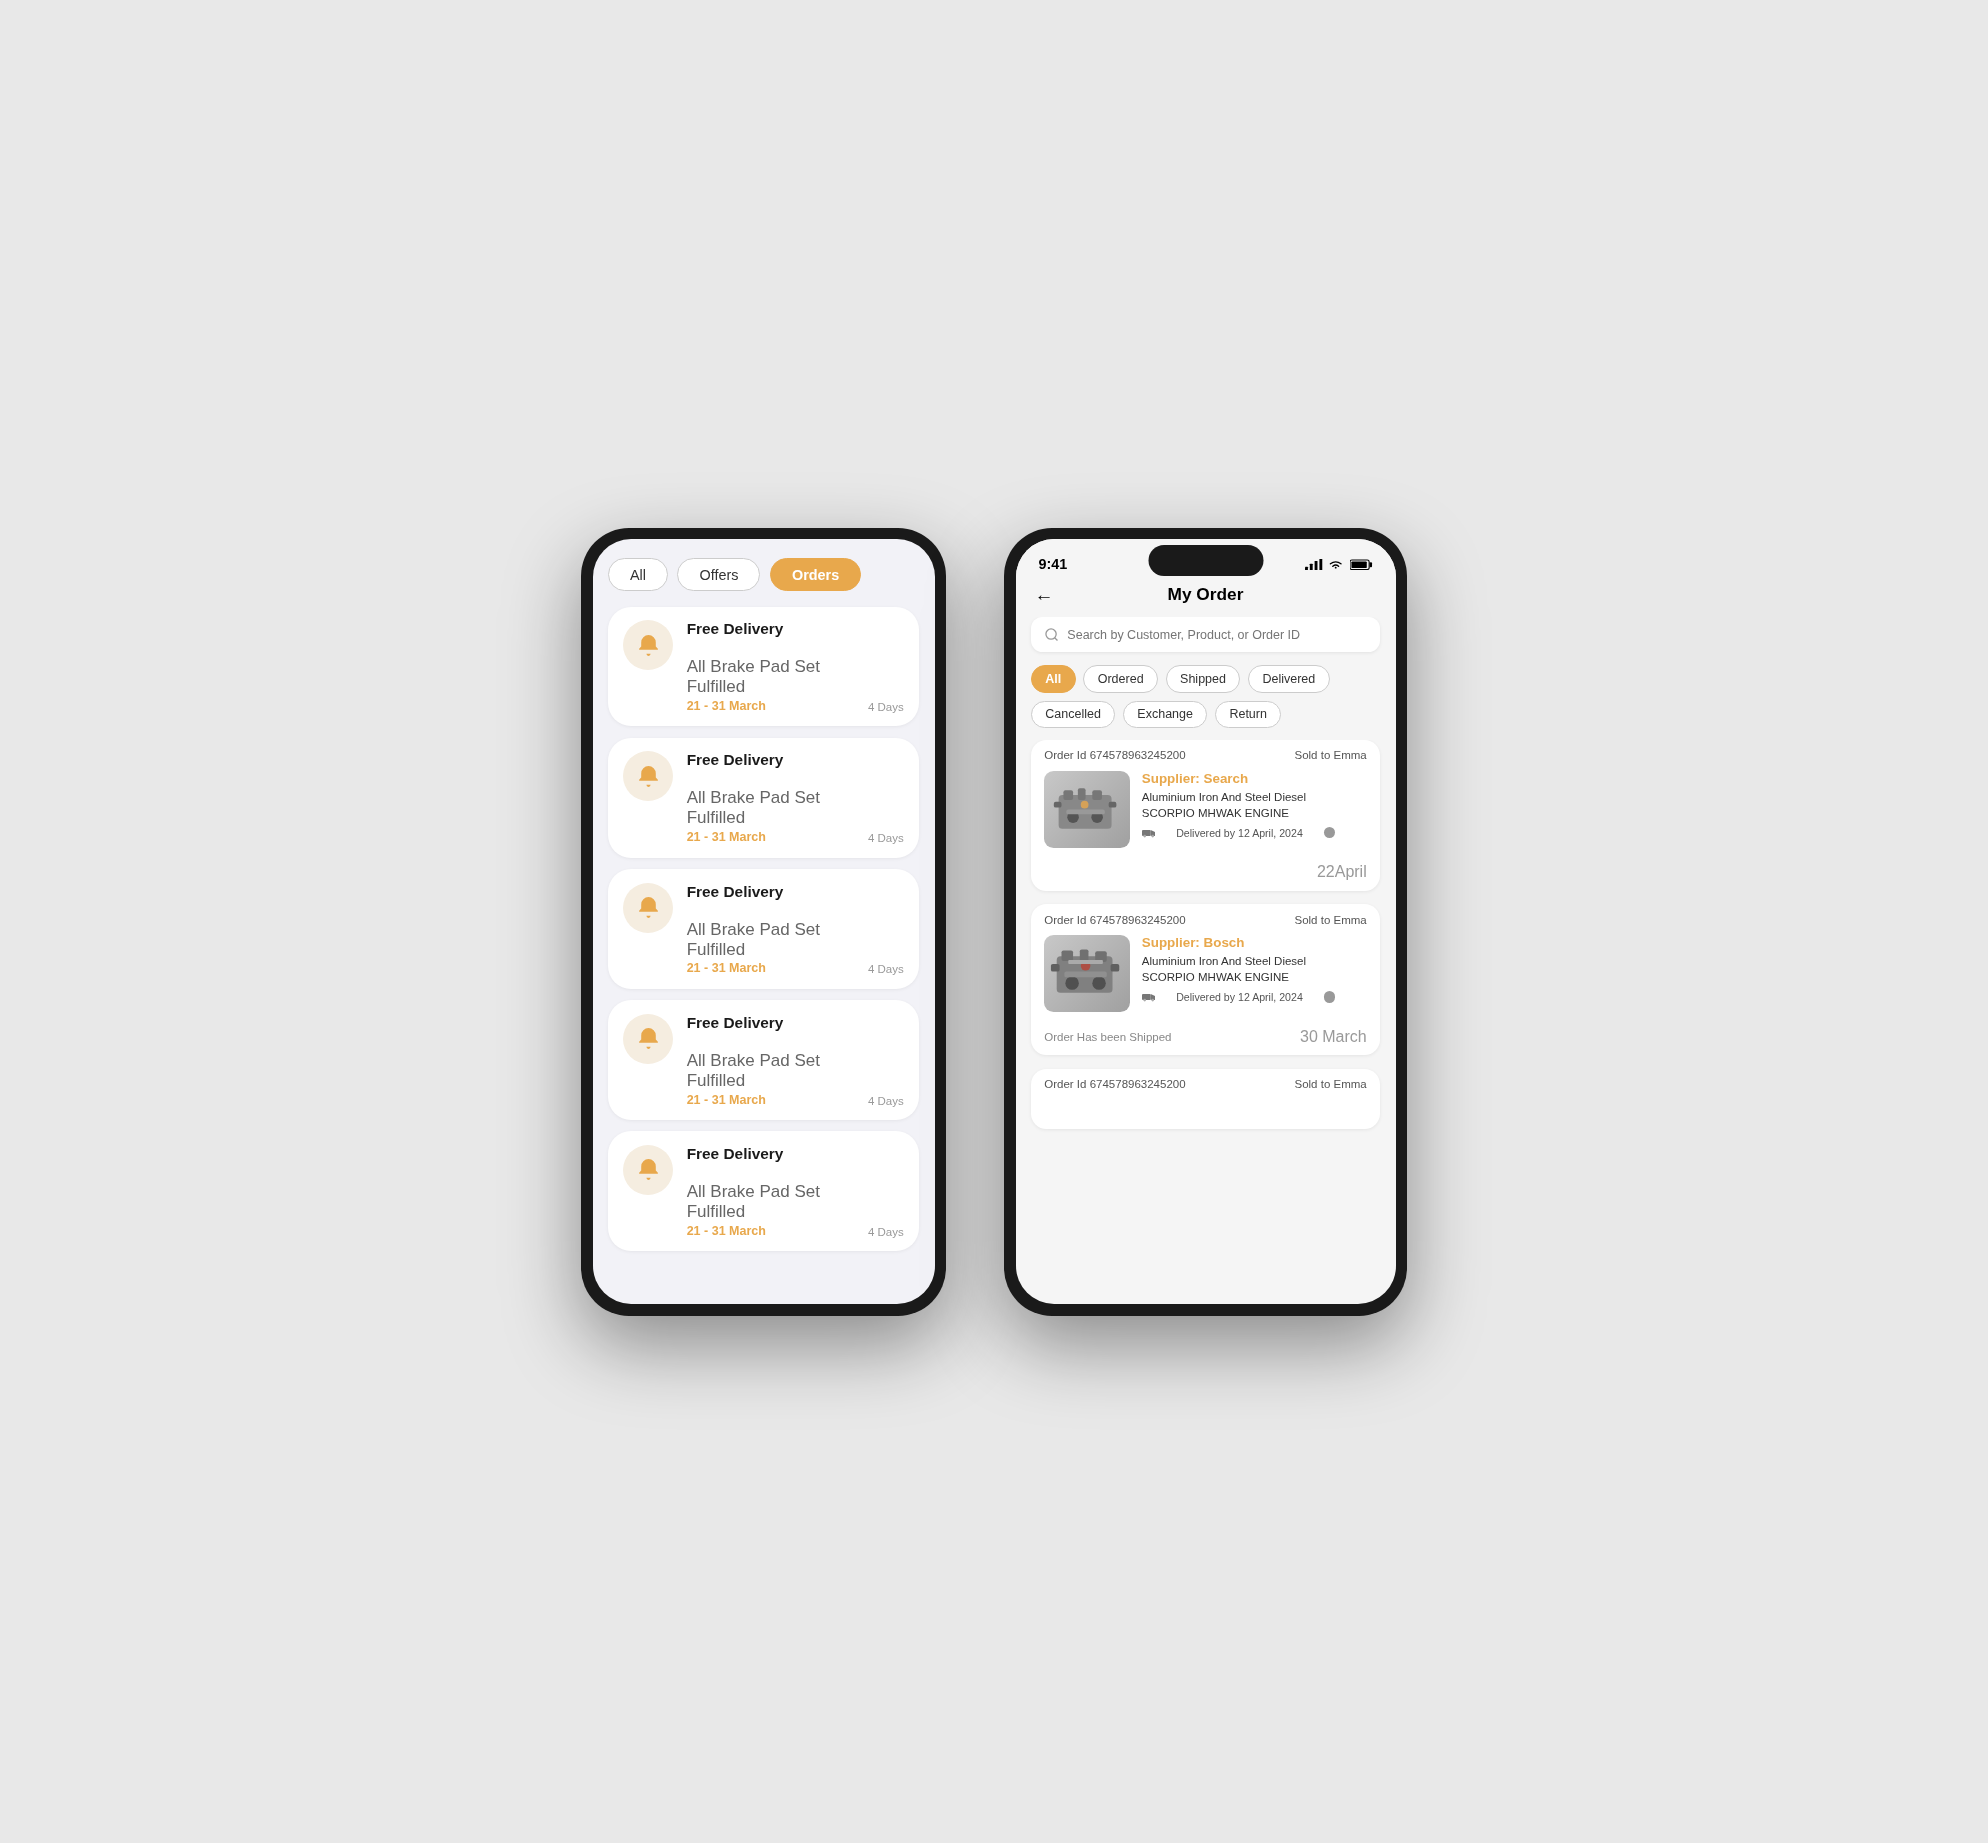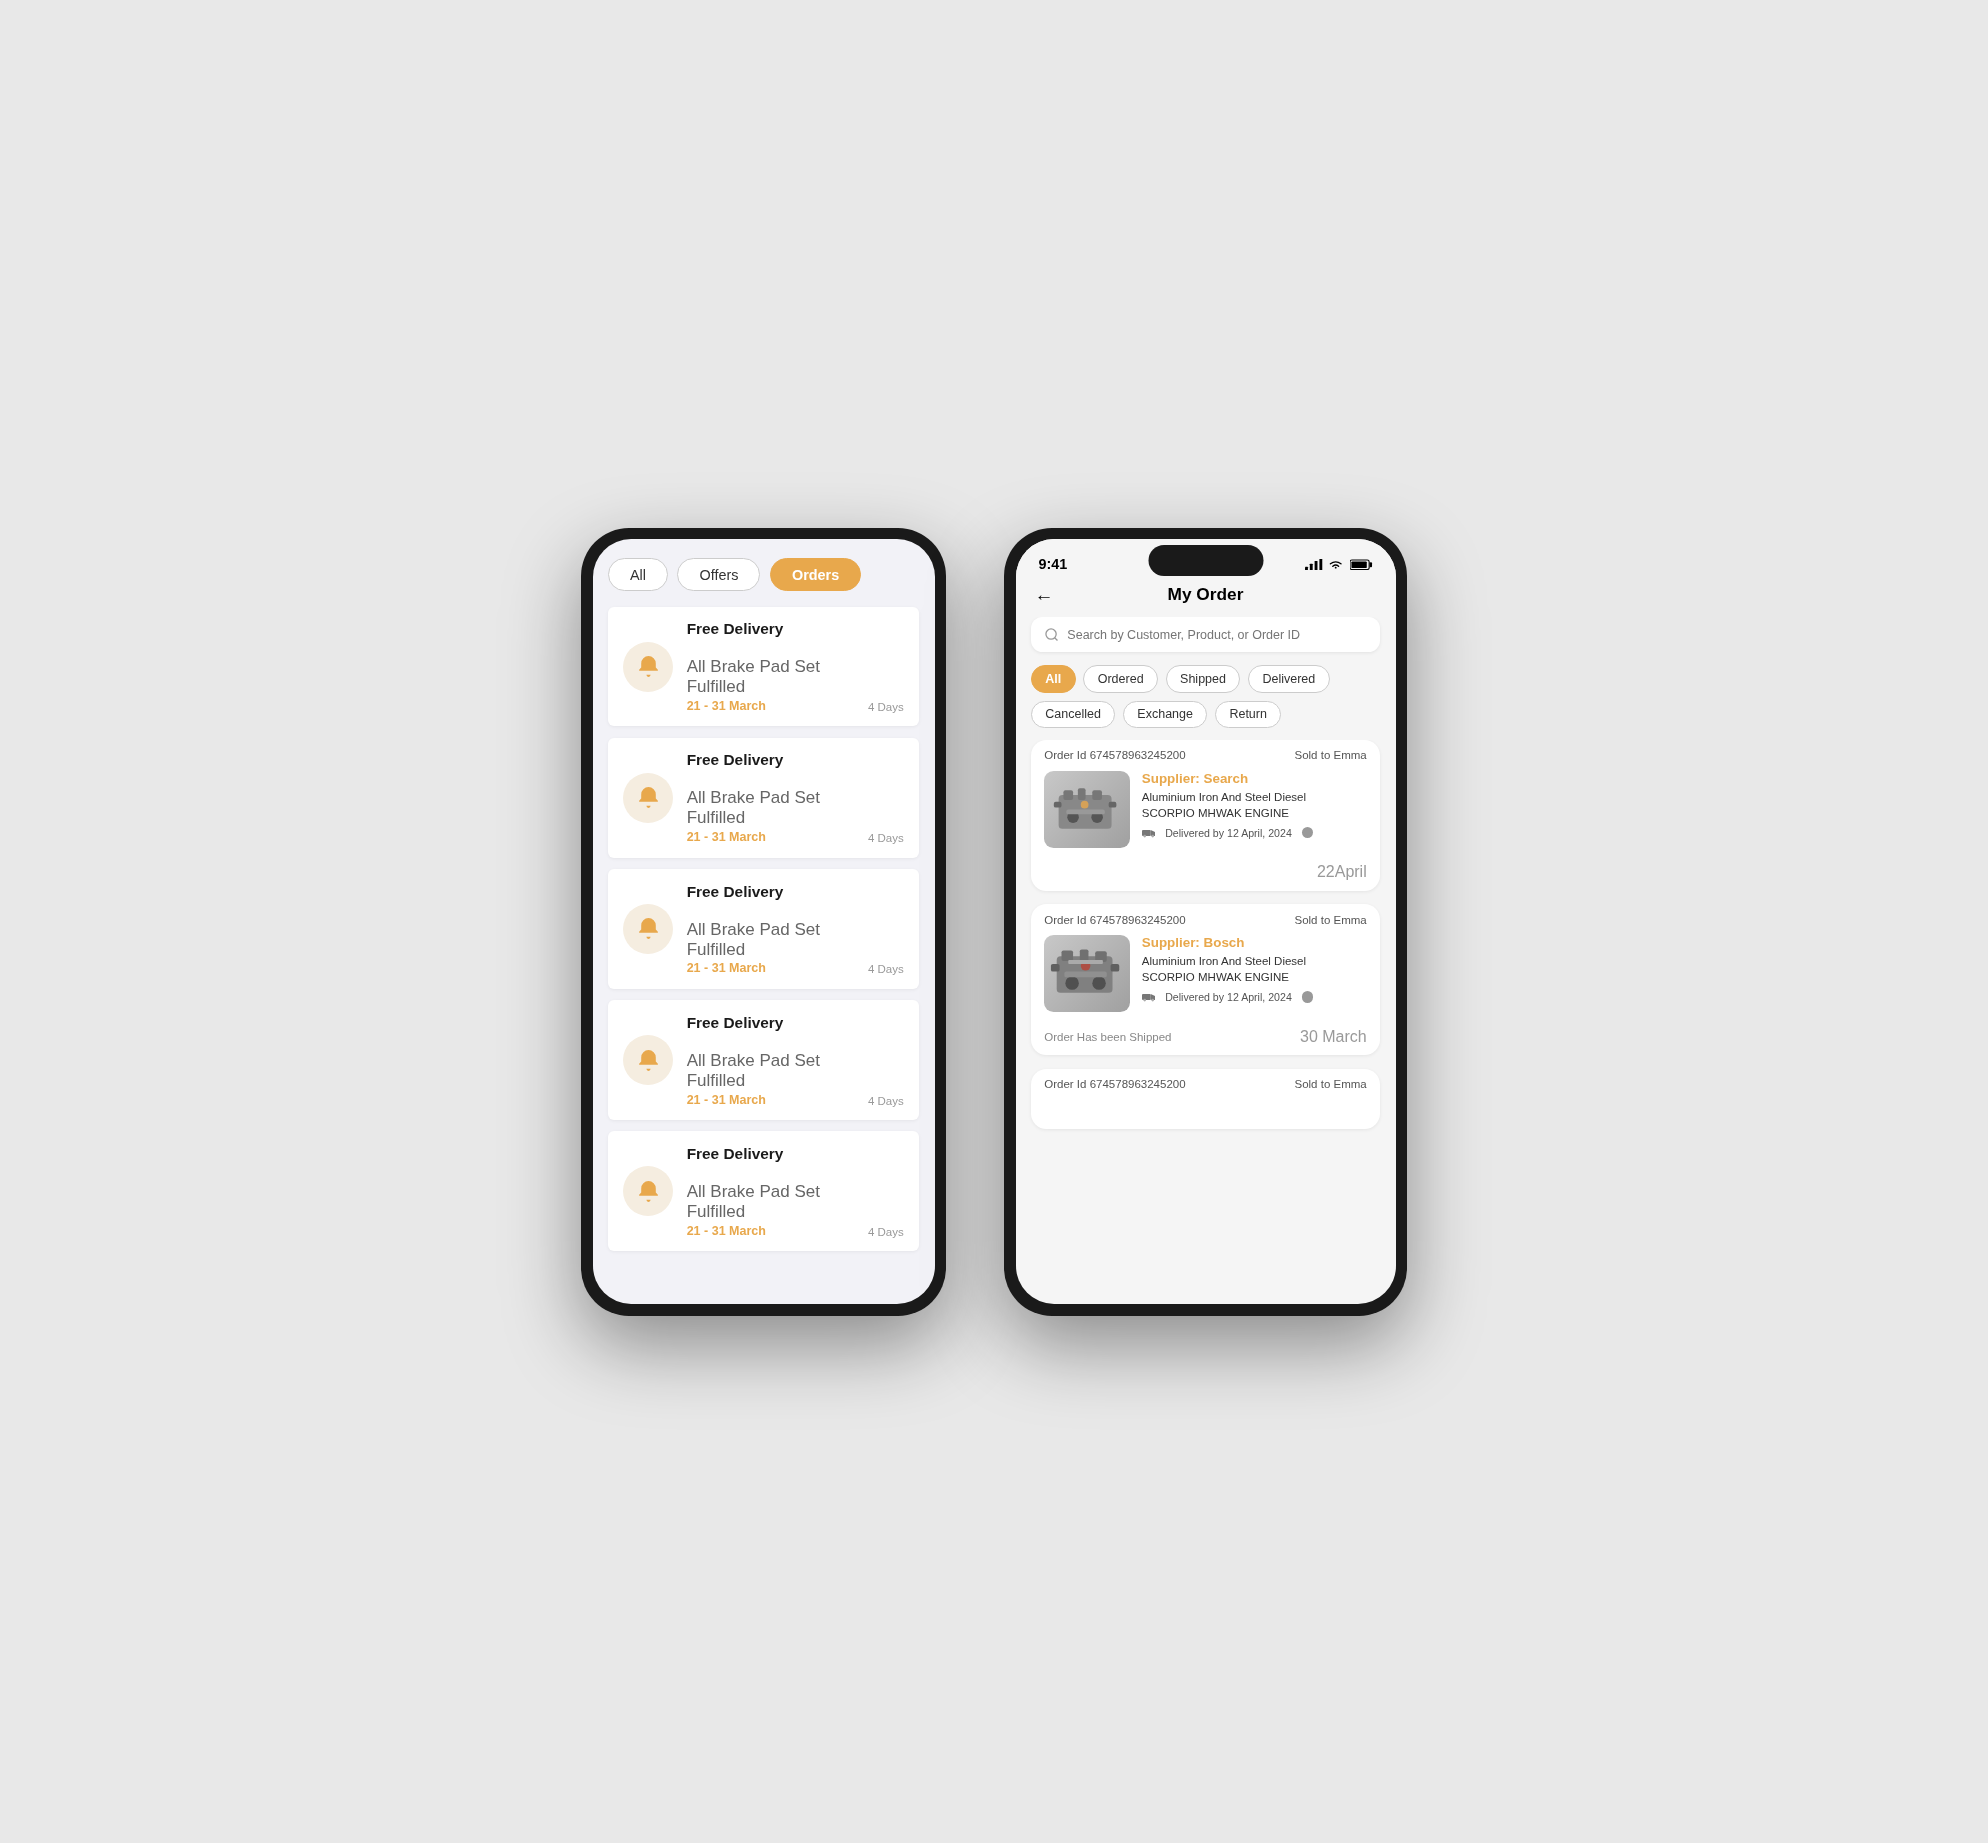--- a/index.html
+++ b/index.html
@@ -102,24 +102,24 @@
     .tab-btn.active {
       background: #e8a84c;
       border-color: #e8a84c;
       color: #fff;
       font-weight: 600;
     }
 
     
     .notif-card {
       background: #fff;
-      border-radius: 6px;
+      border-radius: 23px;
       padding: 13.4px 15.4px;
       display: flex;
-      align-items: center;
+      align-items: flex-start;
       gap: 13.4px;
       margin-bottom: 11.5px;
       box-shadow: 0 1px 3.8px rgba(0,0,0,0.06);
     }
     .notif-icon-wrap {
       width: 50px;
       height: 50px;
       background: #f5ede0;
       border-radius: 50%;
       display: flex;
@@ -275,21 +275,21 @@
     }
     .product-name {
       font-size: 11.5px;
       color: #333;
       font-weight: 500;
       line-height: 1.4;
     }
     .delivery-info {
       display: flex;
       align-items: center;
-      gap: 10px;
+      gap: 21px;
       margin-top: 5.8px;
       font-size: 10.6px;
       color: #555;
     }
     .status-dot {
       width: 11.5px;
       height: 11.5px;
       background: #999;
       border-radius: 50%;
       flex-shrink: 0;

